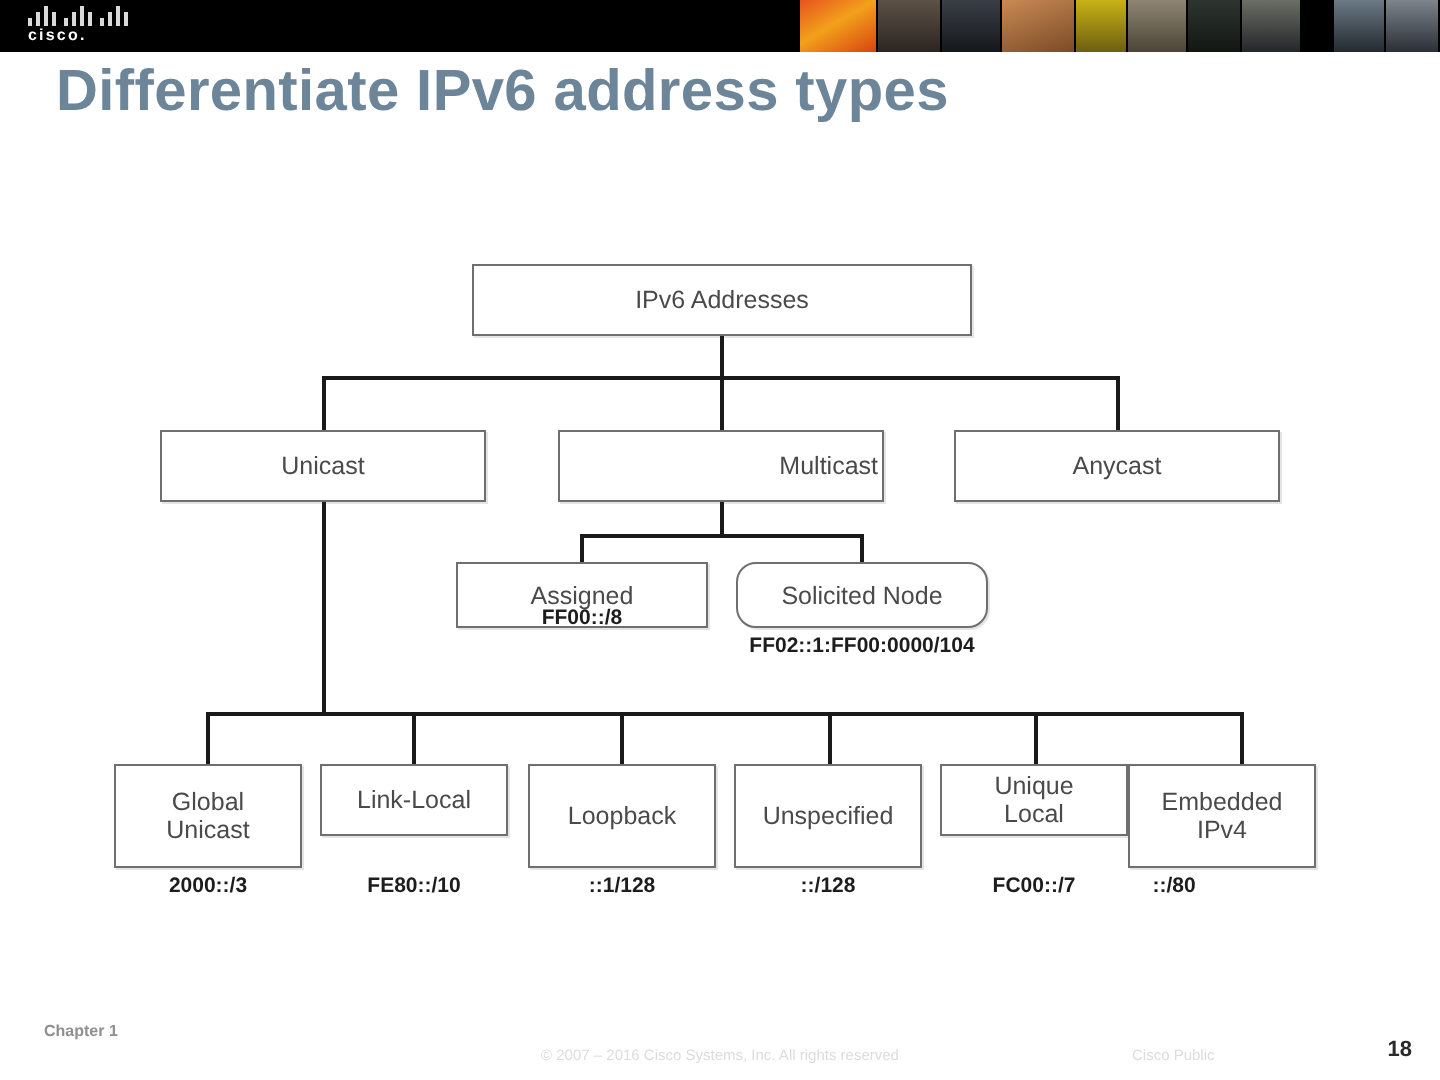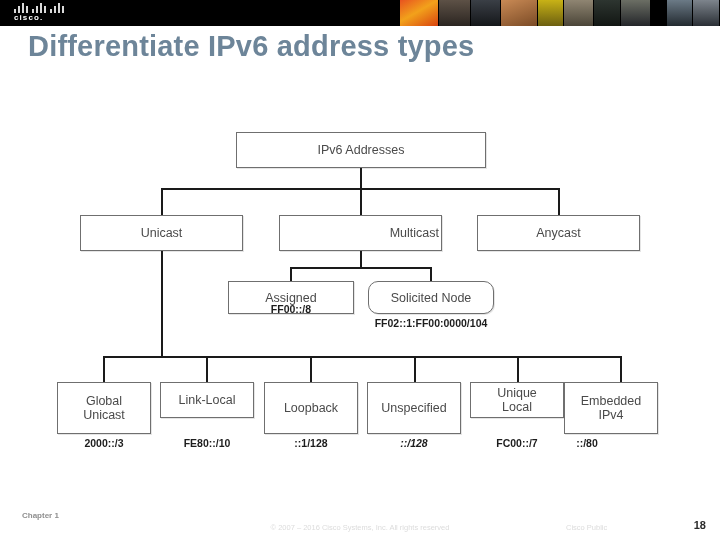--- a/index.html
+++ b/index.html
@@ -218,21 +218,21 @@
     <div class="prefix" style="left:160px; top:437px; width:94px;">FE80::/10</div>
 
     <div class="node" style="left:264px; top:382px; width:94px; height:52px;">
       <span class="lbl">Loopback</span>
     </div>
     <div class="prefix" style="left:264px; top:437px; width:94px;">::1/128</div>
 
     <div class="node" style="left:367px; top:382px; width:94px; height:52px;">
       <span class="lbl">Unspecified</span>
     </div>
-    <div class="prefix" style="left:367px; top:437px; width:94px;font-style:italic;">::/128</div>
+    <div class="prefix" style="left:367px; top:437px; width:94px;">::/128</div>
 
     <div class="node" style="left:470px; top:382px; width:94px; height:36px;">
       <span class="lbl">
         <span>Unique</span><br>
         <span>Local</span>
       </span>
     </div>
     <div class="prefix" style="left:470px; top:437px; width:94px;">FC00::/7</div>
 
     <div class="node" style="left:544px; top:382px; width:94px; height:52px;margin-left:20px;">

